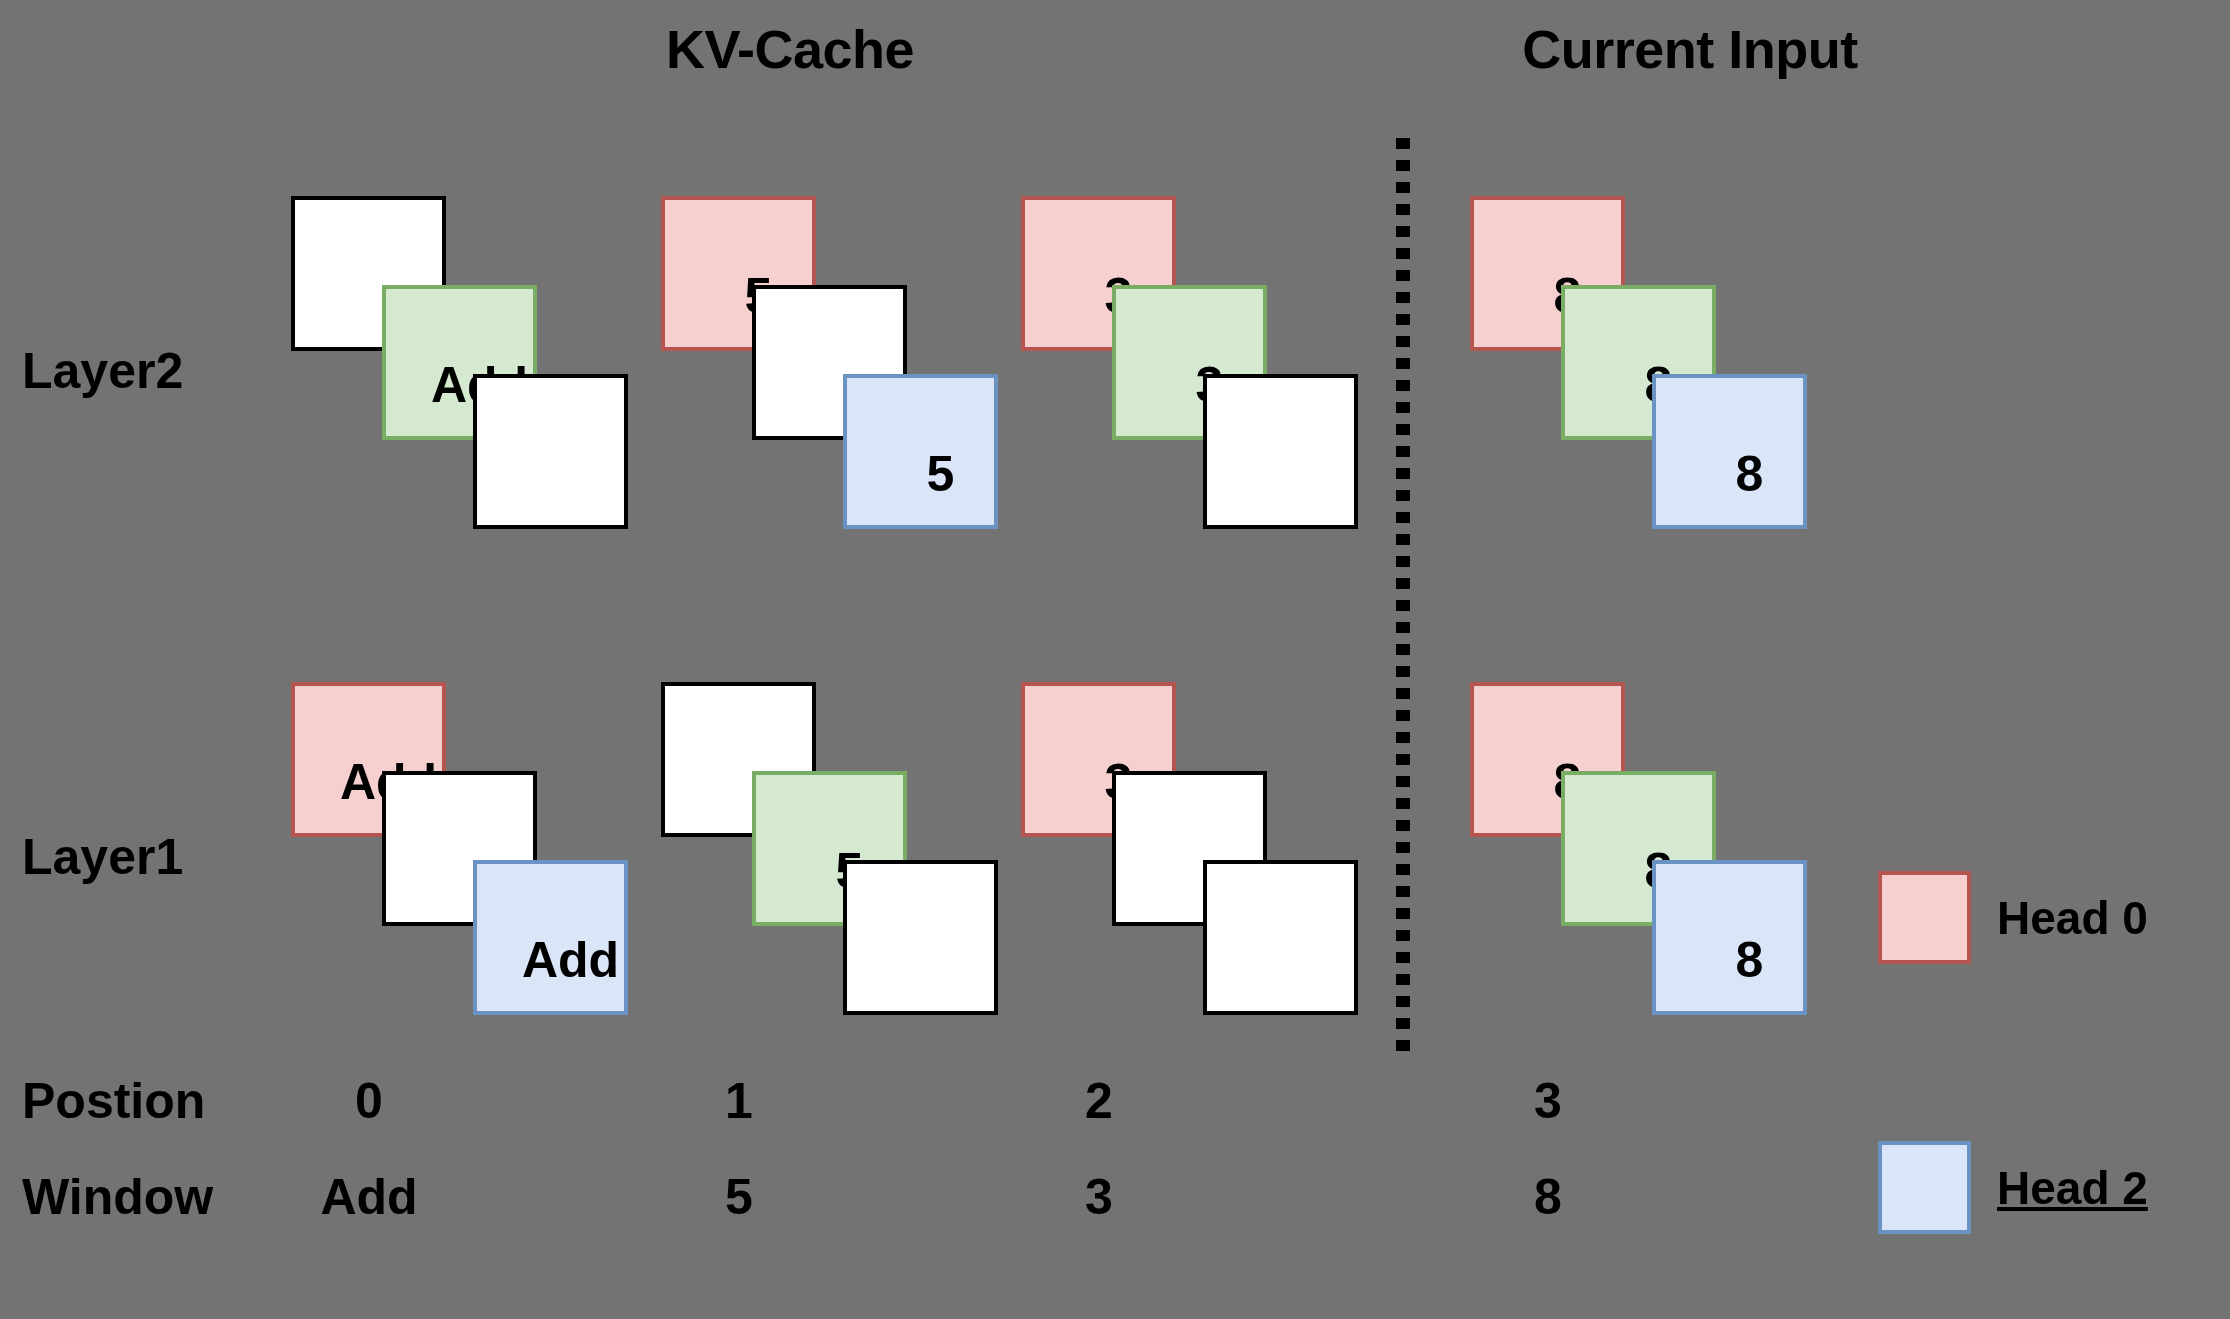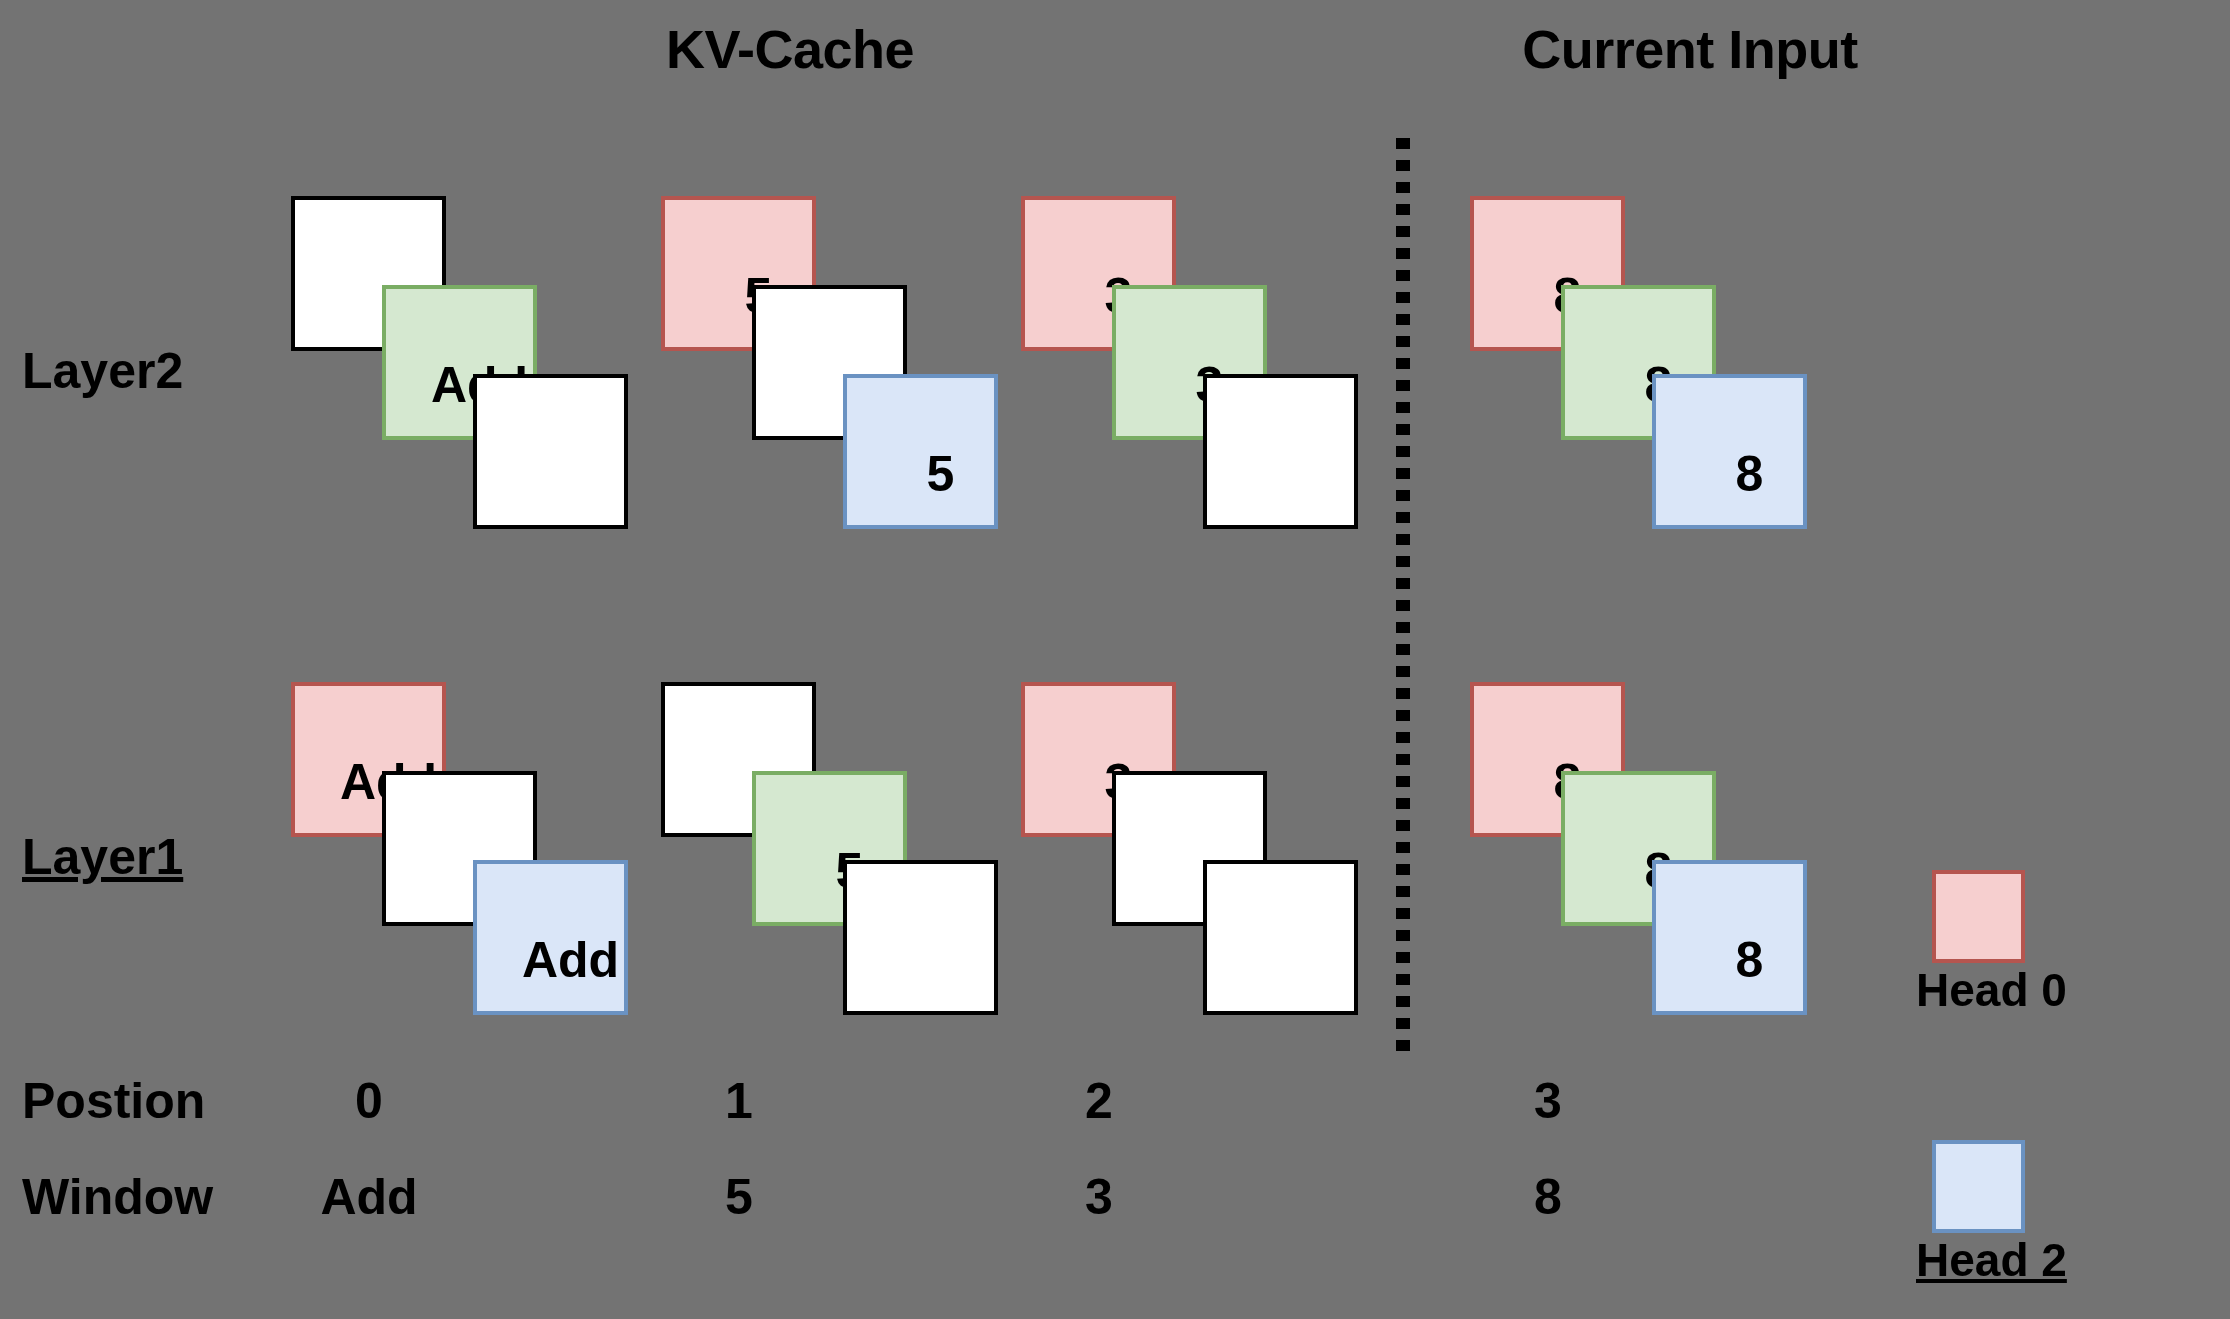--- a/index.html
+++ b/index.html
@@ -45,21 +45,21 @@
 
   
   .row-label {
     position: absolute;
     font-size: 50px;
     font-weight: bold;
     color: #000000;
     white-space: nowrap;
   }
   #label-layer2 { left: 22px; top: 342px; }
-  #label-layer1 { left: 22px; top: 828px; text-decoration: underline; }
+  #label-layer1 { left: 22px; top: 828px; }
   #label-position { left: 22px; top: 1072px; }
   #label-input    { left: 22px; top: 1168px; }
 
   
   .head-group {
     position: absolute;
     width: 340px;
     height: 340px;
   }
   .head-cell {
@@ -111,25 +111,24 @@
   
   #legend {
     position: absolute;
     left: 1878px;
     top: 870px;
     width: 340px;
     height: 320px;
   }
   .legend-row {
     position: absolute;
-    left: 12px;
+    left: 0;
     height: 95px;
     display: flex;
     align-items: center;
-    flex-direction: column;
   }
   .legend-row.r0 { top: 0px;   }
   .legend-row.r1 { top: 135px; }
   .legend-row.r2 { top: 270px; text-decoration: underline; }
   .legend-swatch {
     width: 93px;
     height: 93px;
     box-sizing: border-box;
     border: 4px solid #000000;
     flex: 0 0 auto;

